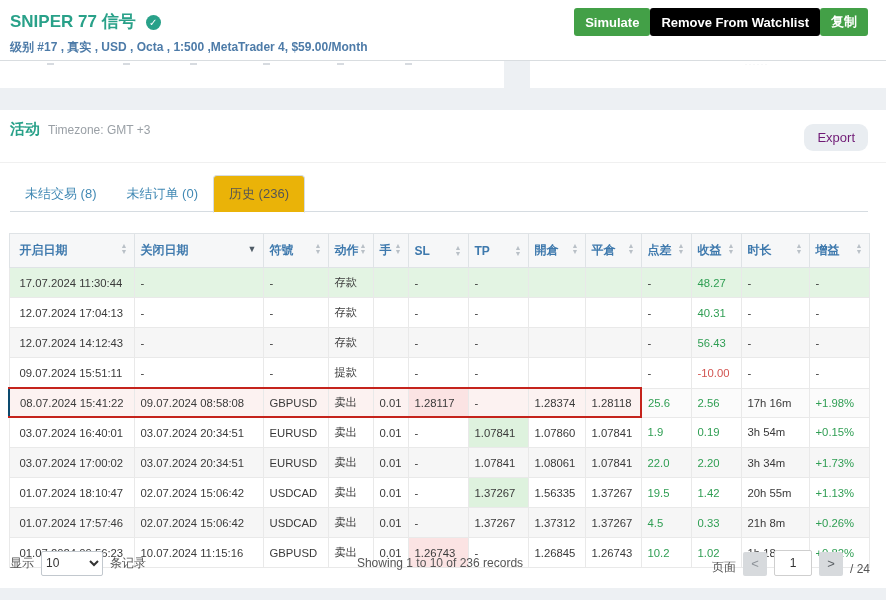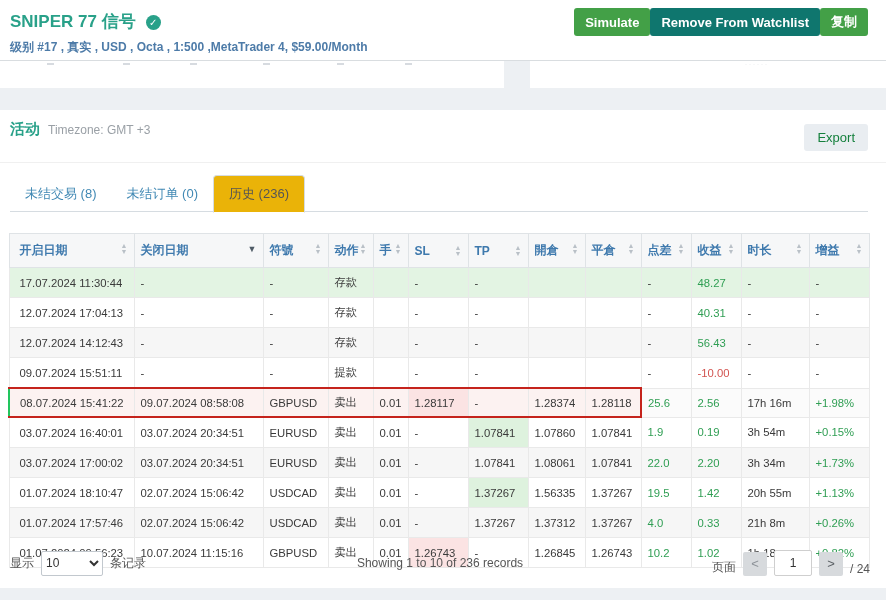--- a/index.html
+++ b/index.html
@@ -14,40 +14,40 @@
   .top-header { position:absolute; top:0; left:0; right:0; height:60px; background:#fff; }
   .signal-title { position:absolute; left:10px; top:10px; font-size:17px; font-weight:bold; color:#29a189; }
   .verified { display:inline-flex; align-items:center; justify-content:center;
     width:15px; height:15px; border-radius:50%; background:#29a189; color:#fff;
     font-size:10px; margin-left:10px; vertical-align:1px; }
   .signal-meta { position:absolute; left:10px; top:39px; font-size:12px; font-weight:bold; color:#4d7ba8; }
   .header-buttons { position:absolute; right:18px; top:8px; display:flex; }
   .btn { border:none; border-radius:3px; color:#fff; font-weight:bold; font-size:13px;
     padding:5px 11px; cursor:pointer; font-family:inherit; }
   .btn-green { background:#43a047; }
-  .btn-red { background:#0f766e; }
+  .btn-red { background:#000000; }
 
   
   .cards-line { position:absolute; top:60px; left:0; right:0; border-top:1px solid #d9dde0; }
   .cards-band { position:absolute; top:61px; left:0; right:0; height:27px; background:#edf0f3; }
   .card { position:absolute; top:0; height:27px; background:#fff; }
   .card-left { left:0; width:504px; }
   .card-right { left:530px; right:0; }
   .tick { position:absolute; top:2px; width:7px; height:2px; background:#d7dbe0; }
   .dots { position:absolute; top:0; font-size:6px; color:#cfd4d9; letter-spacing:2px; }
 
   
   .gray-band { position:absolute; top:88px; left:0; right:0; height:22px; background:#edf0f3; }
 
   
   .activity { position:absolute; top:110px; left:0; right:0; bottom:12px; background:#fff; }
   .activity-title { position:absolute; left:10px; top:10px; font-size:15px; font-weight:bold; color:#29a189; }
   .timezone { font-size:12px; font-weight:normal; color:#9aa0a6; margin-left:8px; }
-  .export-btn { position:absolute; right:18px; top:14px; background:#e9edf1; color:#15803d;
-    border:none; border-radius:3px; font-size:13px; padding:6px 13px; cursor:pointer; font-family:inherit; }
+  .export-btn { position:absolute; right:18px; top:14px; background:#e9edf1; color:#701a75;
+    border:none; border-radius:9px; font-size:13px; padding:6px 13px; cursor:pointer; font-family:inherit; }
   .subtle-line { position:absolute; top:52px; left:0; right:0; border-top:1px solid #f0f0f0; }
 
   
   .tabs { position:absolute; top:66px; left:10px; right:18px; height:36px;
     display:flex; align-items:center; border-bottom:1px solid #d6dce1; }
   .tab { font-size:13px; padding:9px 15px; color:#4189b4; cursor:pointer; white-space:nowrap; }
   .tab.active { color:#555; background:#eab308; border:1px solid #d6dce1; border-bottom:1px solid #fff;
     border-radius:4px 4px 0 0; margin-bottom:-1px; cursor:default; }
 
   
@@ -79,21 +79,21 @@
   tr.deposit td { background:#e3f4e3; }
   tr.stripe  td { background:#f6f6f6; }
   td.pos { color:#2f9e53; }
   td.neg { color:#d25450; }
   td.sl-hit { background:#fbe3e3; }
   td.tp-hit { background:#def2de; }
 
   tr.highlight td { background:#fbfbfb; }
   tr.highlight td:nth-child(-n+9) { background:#fcf2f1;
     border-top:2px solid #c5231c; border-bottom:2px solid #c5231c; padding-top:6px; padding-bottom:6px; }
-  tr.highlight td:nth-child(1) { border-left:2px solid #22c55e; }
+  tr.highlight td:nth-child(1) { border-left:2px solid #0c4a6e; }
   tr.highlight td:nth-child(9) { border-right:2px solid #c5231c; }
   tr.highlight td.sl-hit { background:#fbe3e3; }
 
   
   .table-footer { position:absolute; top:437px; left:10px; right:16px; height:32px;
     display:flex; align-items:center; font-size:12px; color:#555; }
   .page-size-select { width:62px; height:25px; font-size:12px; color:#333;
     border:1px solid #c2c8ce; border-radius:2px; background:#fff; margin:0 7px; font-family:inherit; }
   .showing-text { position:absolute; left:50%; transform:translateX(-50%); color:#555; font-size:12px; }
   .pager { position:absolute; right:0; display:flex; align-items:flex-end; gap:7px; }
@@ -295,21 +295,21 @@
             <tr class="stripe">
               <td>01.07.2024 17:57:46</td>
               <td>02.07.2024 15:06:42</td>
               <td>USDCAD</td>
               <td>卖出</td>
               <td>0.01</td>
               <td>-</td>
               <td class="tp-hit">1.37267</td>
               <td>1.37312</td>
               <td>1.37267</td>
-              <td class="pos">4.0</td>
+              <td class="pos">4.5</td>
               <td class="pos">0.33</td>
               <td>21h 8m</td>
               <td class="pos">+0.26%</td>
             </tr>
             <tr>
               <td>01.07.2024 09:56:23</td>
               <td>10.07.2024 11:15:16</td>
               <td>GBPUSD</td>
               <td>卖出</td>
               <td>0.01</td>

